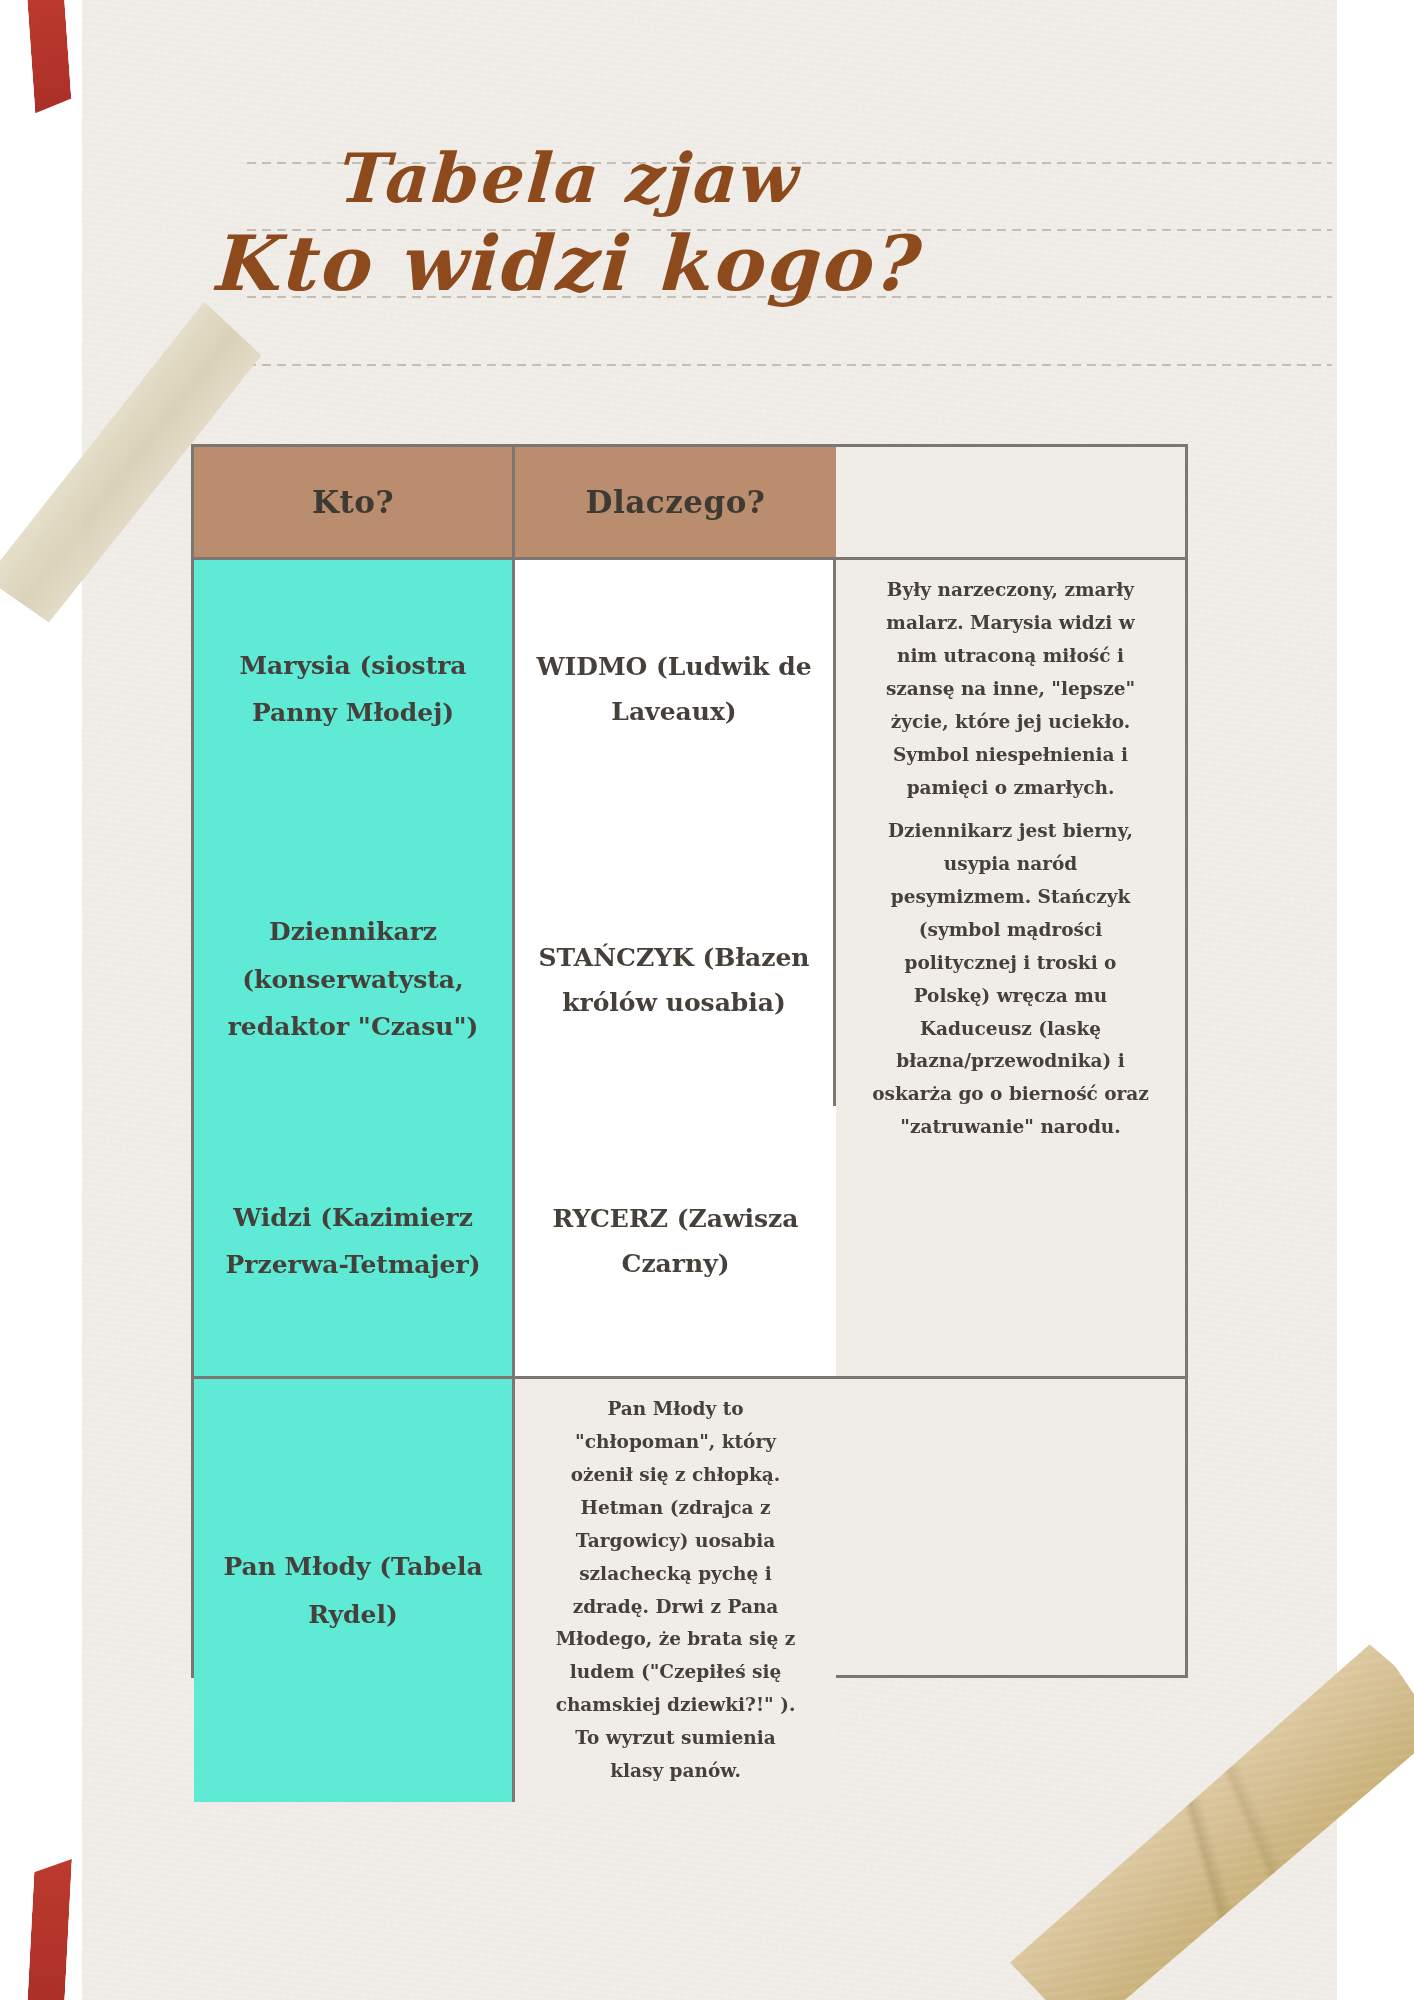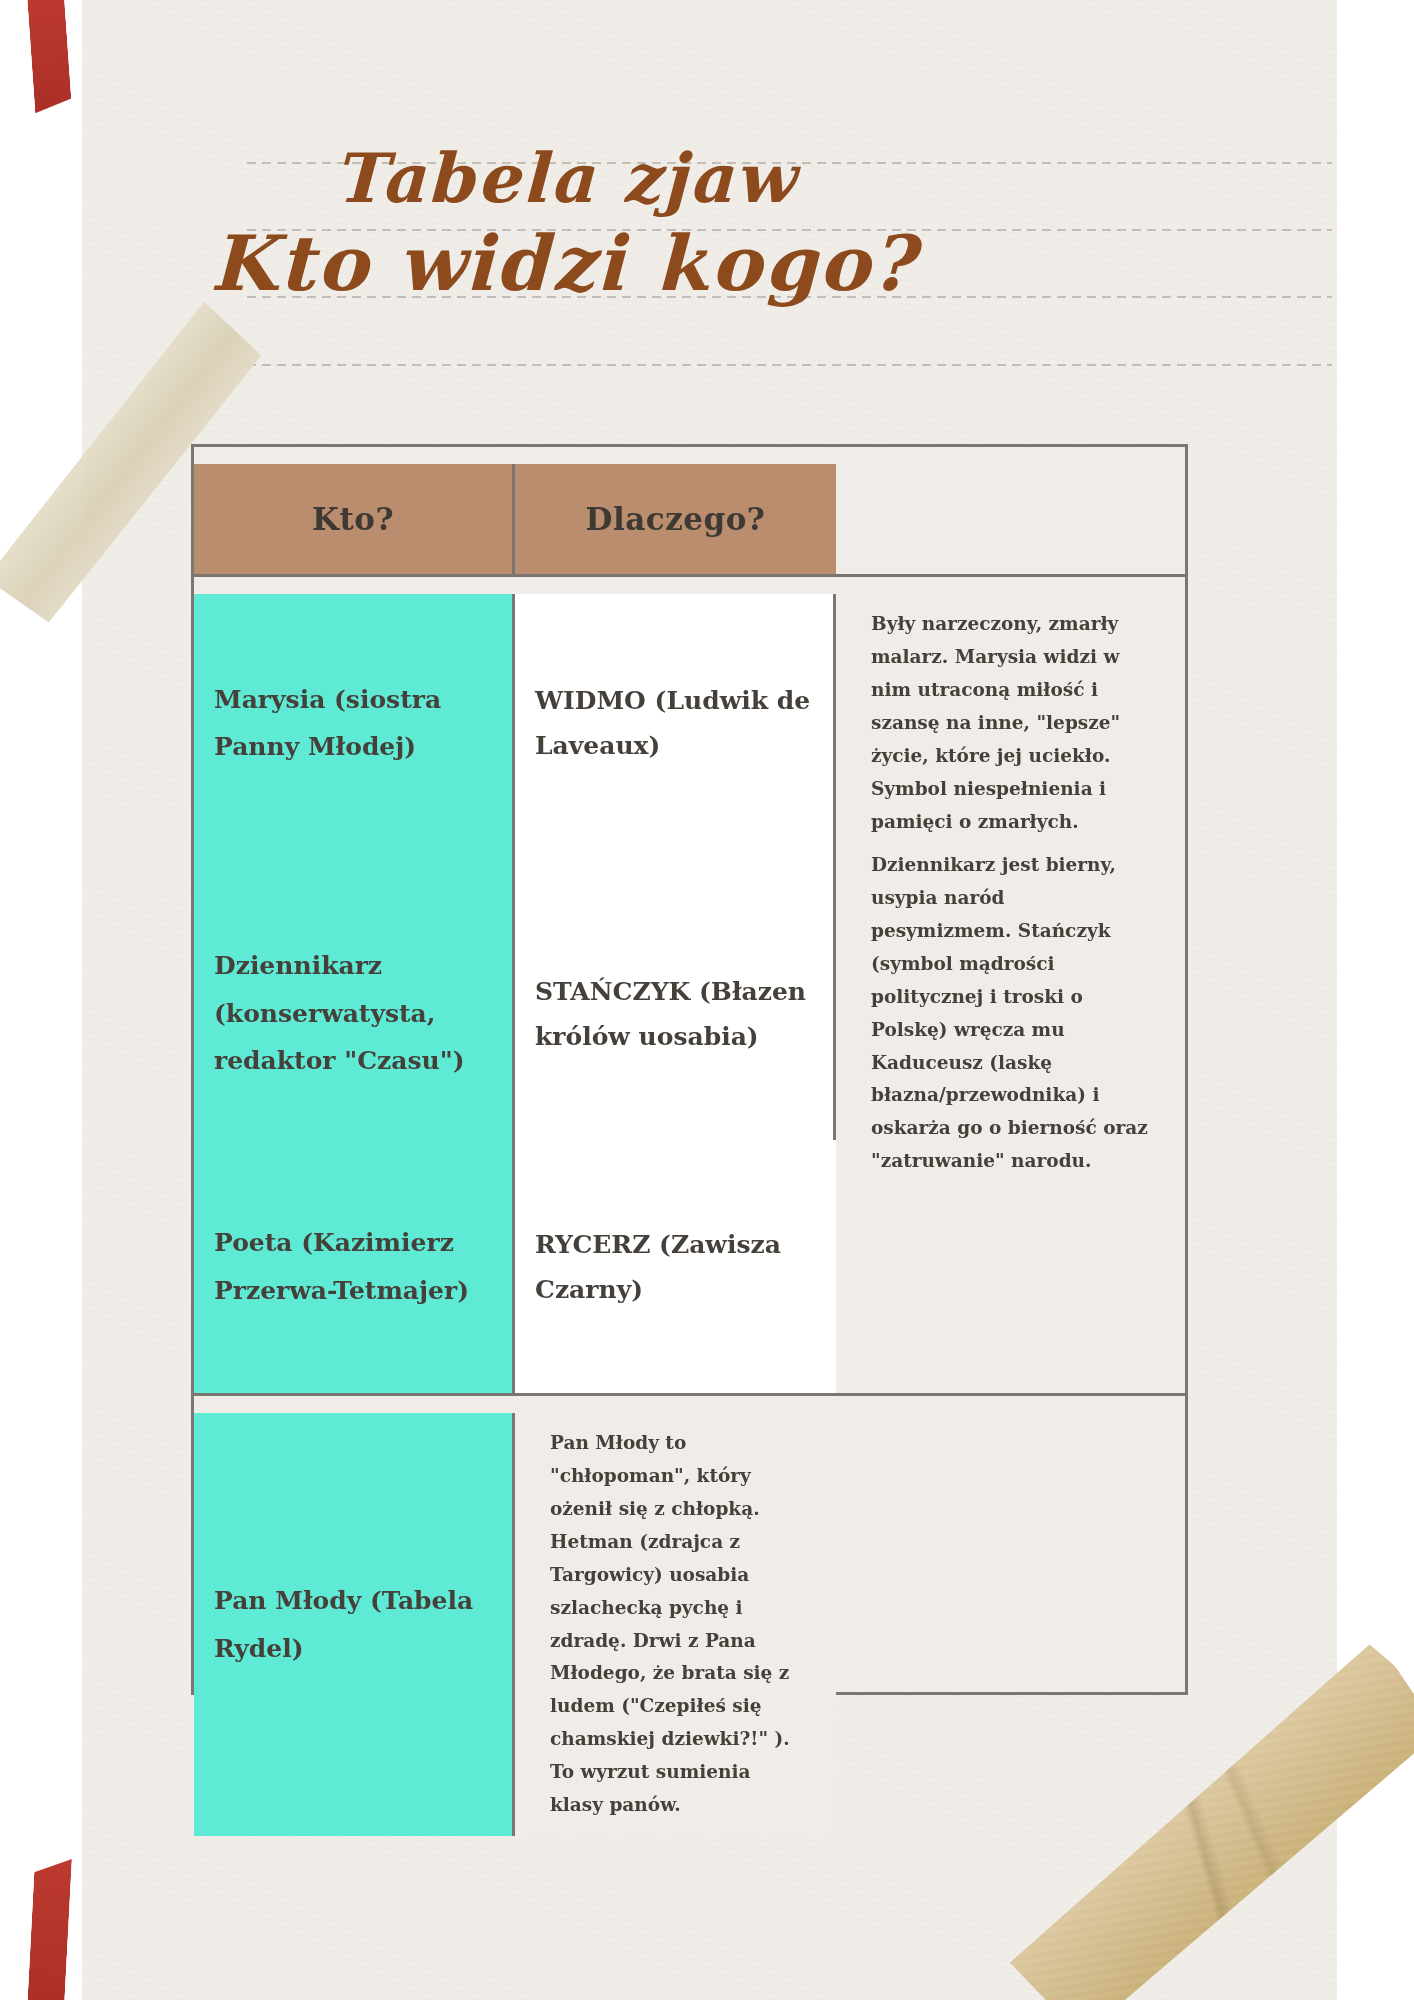--- a/index.html
+++ b/index.html
@@ -28,22 +28,22 @@
   }
   .title-line1{font-size:68px;line-height:1.2;letter-spacing:2px;transform:skewX(-4deg);}
   .title-line2{font-size:76px;line-height:1.15;letter-spacing:2px;transform:skewX(-4deg);}
   .ztable{
     position:absolute;left:191px;top:444px;width:997px;
     border:3px solid #7b7671;box-sizing:border-box;background:#f0ede8;
   }
   .trow{display:grid;grid-template-columns:321px 321px 349px;}
   .cell{
     box-sizing:border-box;border-right:3px solid #7b7671;
-    display:flex;align-items:center;justify-content:center;
-    padding:10px 20px;color:#46403a;font-weight:bold;margin-top:17px;
+    display:flex;align-items:center;justify-content:center;text-align:center;
+    padding:10px 20px;color:#46403a;font-weight:bold;
   }
   .cell:last-child{border-right:none;}
   .trow{border-bottom:3px solid #7b7671;}
   .trow:last-child{border-bottom:none;}
   .hrow .cell{background:#b98d6e;height:110px;font-size:31px;color:#3e3a33;letter-spacing:.5px;}
   .drow .c1{background:#5eead4;font-size:25px;line-height:1.9;}
   .drow .c2{background:#ffffff;font-size:25px;line-height:1.8;}
   .drow .c3{background:#f0ede8;font-size:18.5px;line-height:1.78;padding:14px 35px;}
   .r1{height:238px;}.r2{height:302px;}.r3{height:270px;}.r4{height:296px;}
   .tape{position:absolute;pointer-events:none;}
@@ -98,21 +98,21 @@
     <div class="cell c1">Marysia (siostra Panny Młodej)</div>
     <div class="cell c2">WIDMO (Ludwik de Laveaux)</div>
     <div class="cell c3">Były narzeczony, zmarły malarz. Marysia widzi w nim utraconą miłość i szansę na inne, "lepsze" życie, które jej uciekło. Symbol niespełnienia i pamięci o zmarłych.</div>
   </div>
   <div class="trow drow r2">
     <div class="cell c1">Dziennikarz (konserwatysta, redaktor "Czasu")</div>
     <div class="cell c2">STAŃCZYK (Błazen królów uosabia)</div>
     <div class="cell c3">Dziennikarz jest bierny, usypia naród pesymizmem. Stańczyk (symbol mądrości politycznej i troski o Polskę) wręcza mu Kaduceusz (laskę błazna/przewodnika) i oskarża go o bierność oraz "zatruwanie" narodu.</div>
   </div>
   <div class="trow drow r3">
-    <div class="cell c1">Poeta (Kazimierz Przerwa-Tetmajer)</div>
+    <div class="cell c1">Widzi (Kazimierz Przerwa-Tetmajer)</div>
     <div class="cell c2">RYCERZ (Zawisza Czarny)</div>
   </div>
   <div class="trow drow r4">
     <div class="cell c1">Pan Młody (Tabela Rydel)</div>
     <div class="cell c3">Pan Młody to "chłopoman", który ożenił się z chłopką. Hetman (zdrajca z Targowicy) uosabia szlachecką pychę i zdradę. Drwi z Pana Młodego, że brata się z ludem ("Czepiłeś się chamskiej dziewki?!" ). To wyrzut sumienia klasy panów.</div>
   </div>
 </div>
 
 <div class="tape tape-tl"></div>
 <div class="tape tape-br"></div>

